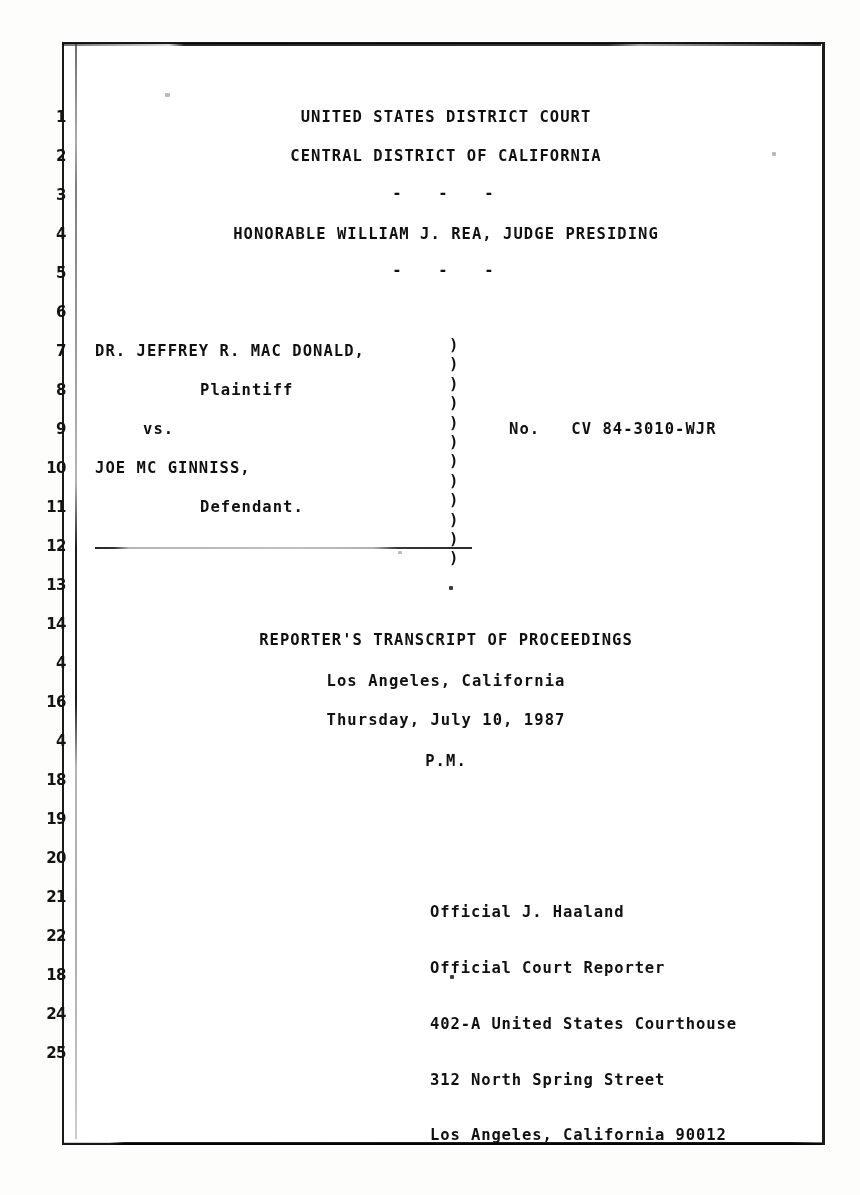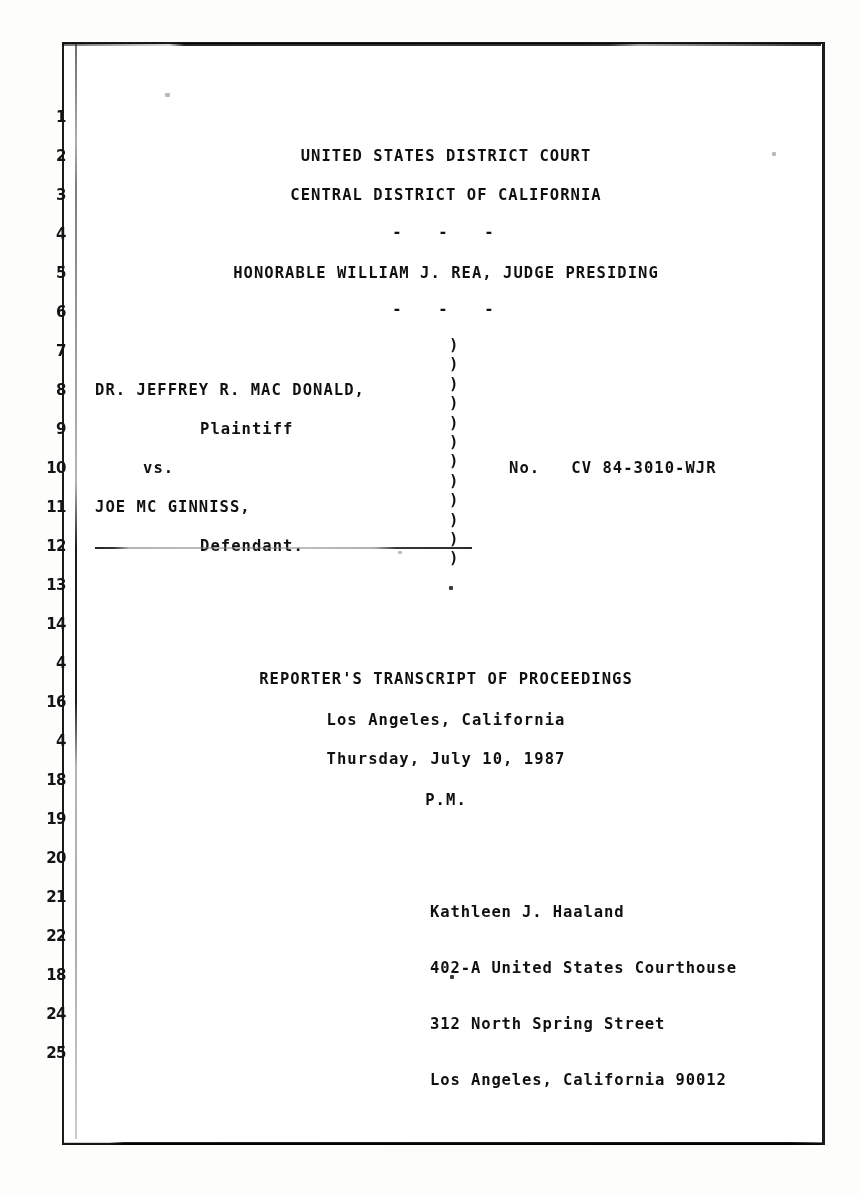--- a/index.html
+++ b/index.html
@@ -103,21 +103,20 @@
     width: 860px; height: 1195px;
   }
   .typed {
     position: absolute;
     font-family: "DejaVu Sans Mono", "Liberation Mono", monospace;
     font-size: 15.5px;
     letter-spacing: 1.05px;
     color: #101010;
     white-space: pre;
     font-weight: 700;
-    margin-top: 39px;
     -webkit-font-smoothing: none;
   }
   .typed.center {
     width: 860px;
     left: 0;
     text-align: center;
     text-indent: 32px;
   }
   .dash-row {
     width: 860px;
@@ -256,21 +255,22 @@
 
     <div class="typed center" style="top:672px">Los Angeles, California</div>
 
     <div class="typed center" style="top:631px">REPORTER'S TRANSCRIPT OF PROCEEDINGS</div>
 
     <div class="typed center" style="top:711px">Thursday, July 10, 1987</div>
 
     <div class="typed center" style="top:752px">P.M.</div>
 
     <div id="reporter-block">
-      <div>Kathleen J. Haaland</div>
+      <div>Official J. Haaland</div>
+      <div>Official Court Reporter</div>
       <div>402-A United States Courthouse</div>
       <div>312 North Spring Street</div>
       <div>Los Angeles, California 90012</div>
     </div>
 
     <div class="speck" style="left:165px; top:93px;  width:5px; height:4px;"></div>
     <div class="speck" style="left:772px; top:152px; width:4px; height:4px;"></div>
     <div class="speck dark" style="left:449px; top:586px; width:4px; height:4px;"></div>
     <div class="speck dark" style="left:450px; top:975px; width:4px; height:4px;"></div>
     <div class="speck" style="left:398px; top:551px; width:4px; height:3px;"></div>

